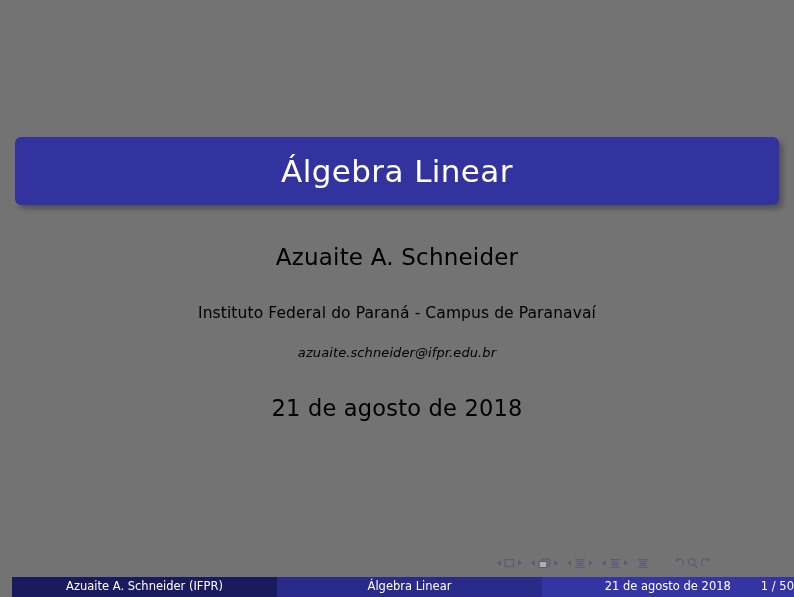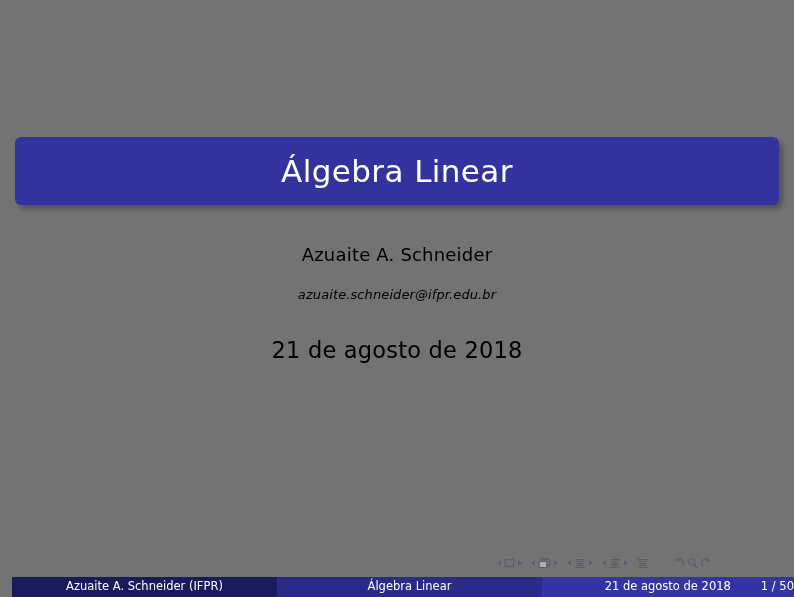--- a/index.html
+++ b/index.html
@@ -54,21 +54,21 @@
 
   
   #meta {
     position: absolute;
     left: 0;
     top: 240px;
     width: 794px;
     text-align: center;
   }
   #author-name {
-    font-size: 18px;
+    font-size: 23px;
     line-height: 1;
     margin: 0;
     padding-top: 6px;
     letter-spacing: 0.2px;
   }
   #institute {
     font-size: 15.5px;
     line-height: 1;
     margin: 0;
     padding-top: 37px;
@@ -168,20 +168,21 @@
 <body>
 
 <div id="slide">
 
   <div id="title-block">
     <h1 id="title-text">Álgebra Linear</h1>
   </div>
 
   <div id="meta">
     <p id="author-name">Azuaite A. Schneider</p>
+    <p id="institute">Instituto Federal do Paraná - Campus de Paranavaí</p>
     <p id="email">azuaite.schneider@ifpr.edu.br</p>
     <p id="date">21 de agosto de 2018</p>
   </div>
 
   <div id="nav-symbols">
 
     <div class="nav-group">
       <span class="nav-arrow left"></span>
       <svg class="nav-ic" width="11" height="10" viewBox="0 0 11 10">
         <rect x="1.2" y="1.5" width="8.4" height="7" fill="none" stroke="#3b3b86" stroke-width="1.2"></rect>

